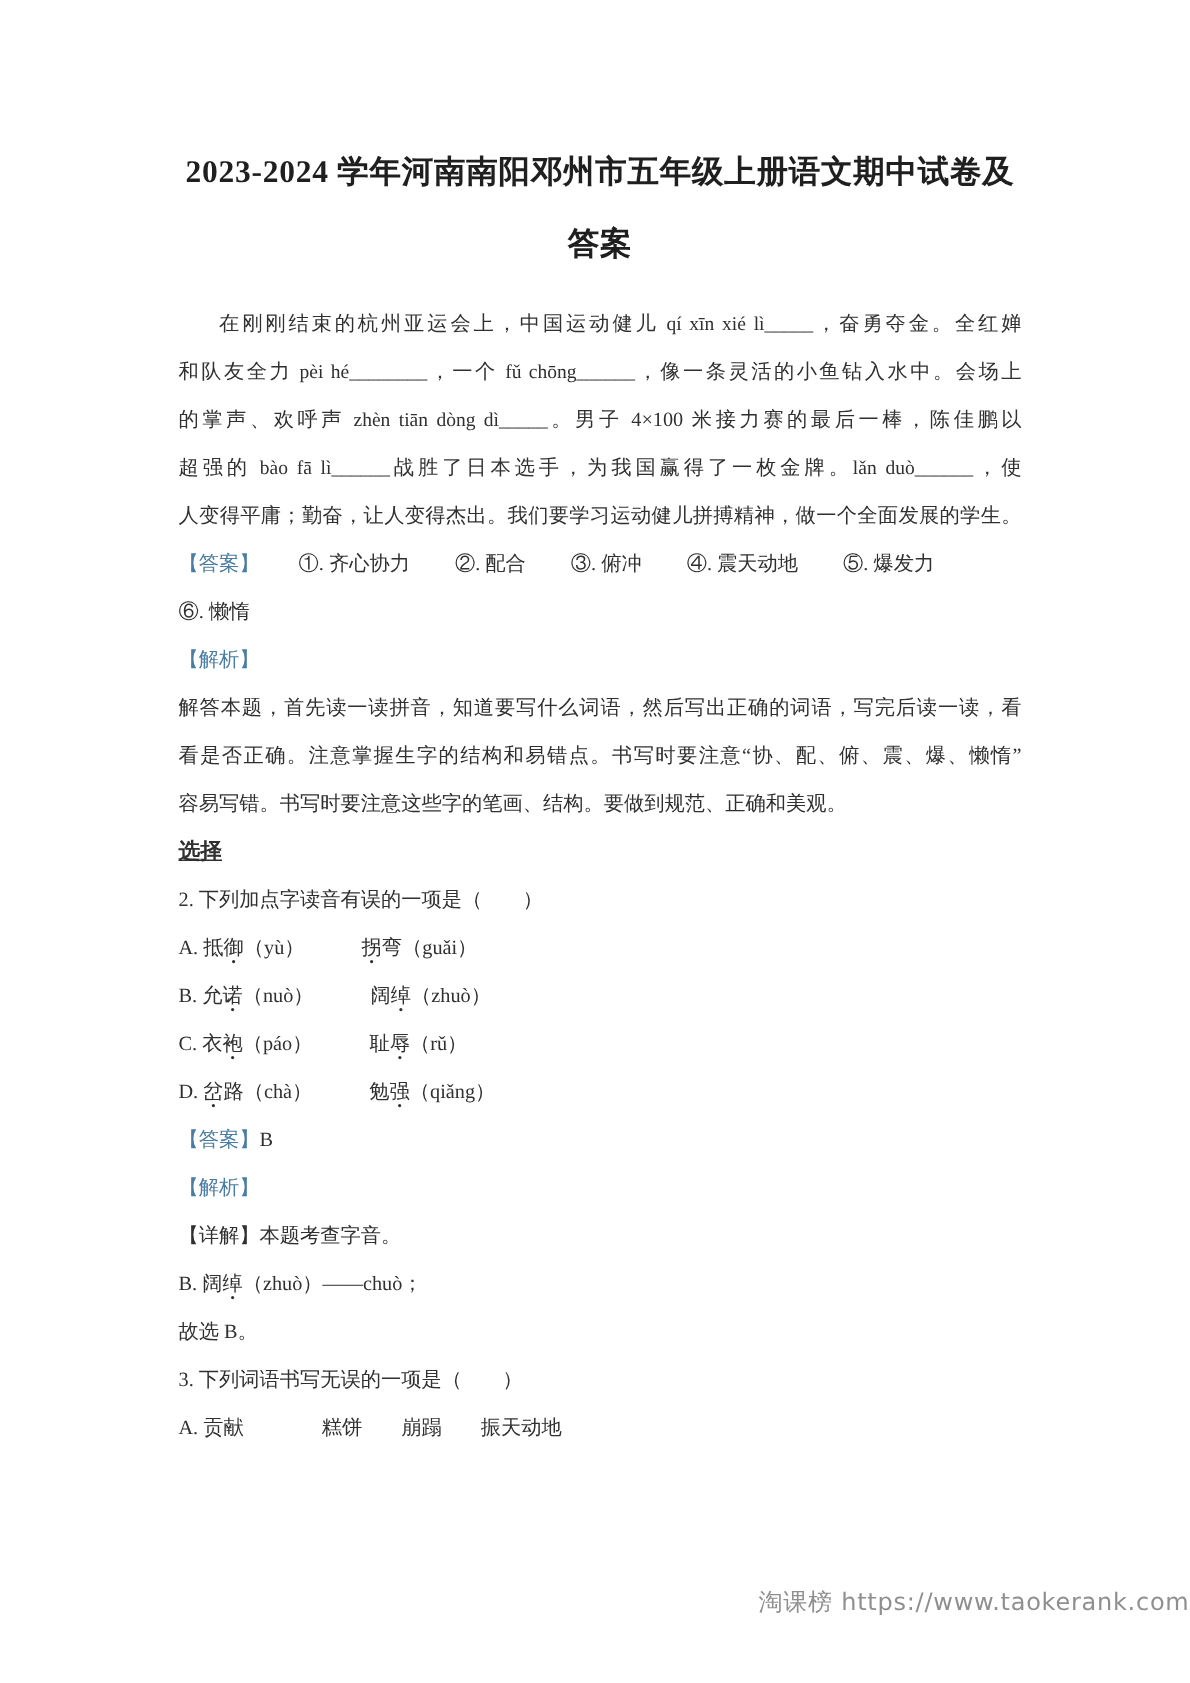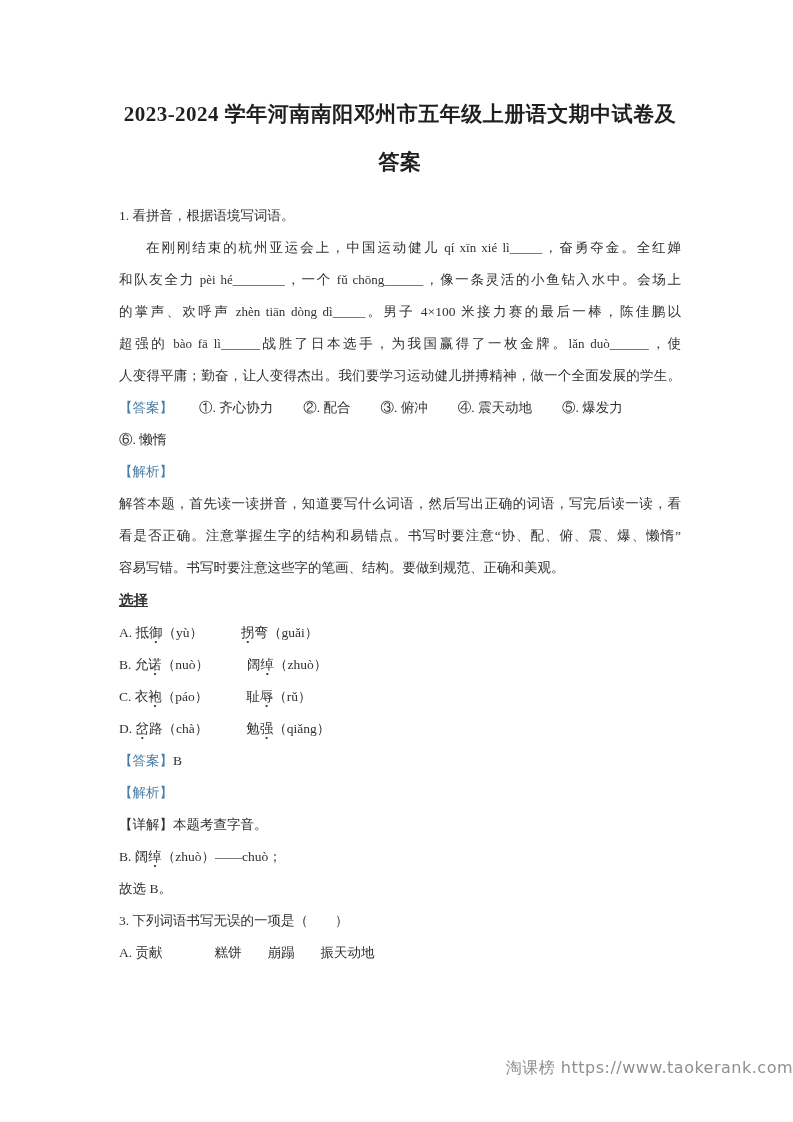--- a/index.html
+++ b/index.html
@@ -54,33 +54,33 @@
 </head>
 <body style="--label-blue: #4a7da3; --text-color: #303030; --footer-gray: #8f8f8f; --page-bg: #ffffff;">
 
 <div class="page">
   <div class="content">
     <div class="title">
       <div>2023-2024 学年河南南阳邓州市五年级上册语文期中试卷及</div>
       <div>答案</div>
     </div>
     <div id="doc-body">
-        <div class="line"><span>1. 看拼音，根据语境写词语。</span></div>
         <div class="line fill indent"><span>在刚刚结束的杭州亚运会上，中国运动健儿</span><span class="pinyin"> qí xīn xié lì</span><span class="blank">_____</span><span>，奋勇夺金。全红婵</span></div>
         <div class="line fill"><span>和队友全力</span><span class="pinyin"> pèi hé</span><span class="blank">________</span><span>，一个</span><span class="pinyin"> fǔ chōng</span><span class="blank">______</span><span>，像一条灵活的小鱼钻入水中。会场上</span></div>
         <div class="line fill"><span>的掌声、欢呼声</span><span class="pinyin"> zhèn tiān dòng dì</span><span class="blank">_____</span><span>。男子 4×100 米接力赛的最后一棒，陈佳鹏以</span></div>
         <div class="line fill"><span>超强的</span><span class="pinyin"> bào fā lì</span><span class="blank">______</span><span>战胜了日本选手，为我国赢得了一枚金牌。</span><span class="pinyin">lǎn duò</span><span class="blank">______</span><span>，使</span></div>
         <div class="line fill"><span>人变得平庸；勤奋，让人变得杰出。我们要学习运动健儿拼搏精神，做一个全面发展的学生。</span></div>
         <div class="line"><span class="label">【答案】</span><span class="gap" style="width: 26px;"></span><span>①. 齐心协力</span><span class="gap" style="width: 30px;"></span><span>②. 配合</span><span class="gap" style="width: 30px;"></span><span>③. 俯冲</span><span class="gap" style="width: 30px;"></span><span>④. 震天动地</span><span class="gap" style="width: 30px;"></span><span>⑤. 爆发力</span></div>
         <div class="line"><span>⑥. 懒惰</span></div>
         <div class="line"><span class="label">【解析】</span></div>
         <div class="line fill"><span>解答本题，首先读一读拼音，知道要写什么词语，然后写出正确的词语，写完后读一读，看</span></div>
         <div class="line fill"><span>看是否正确。注意掌握生字的结构和易错点。书写时要注意“协、配、俯、震、爆、懒惰”</span></div>
         <div class="line"><span>容易写错。书写时要注意这些字的笔画、结构。要做到规范、正确和美观。</span></div>
         <div class="line"><span class="bold">选择</span></div>
+        <div class="line"><span>2. 下列加点字读音有误的一项是（　　）</span></div>
         <div class="line"><span>A. 抵</span><span class="dot">御</span><span>（yù）</span><span class="gap" style="width: 38px;"></span><span class="dot">拐</span><span>弯（guǎi）</span></div>
         <div class="line"><span>B. 允</span><span class="dot">诺</span><span>（nuò）</span><span class="gap" style="width: 38px;"></span><span>阔</span><span class="dot">绰</span><span>（zhuò）</span></div>
         <div class="line"><span>C. 衣</span><span class="dot">袍</span><span>（páo）</span><span class="gap" style="width: 38px;"></span><span>耻</span><span class="dot">辱</span><span>（rǔ）</span></div>
         <div class="line"><span>D. </span><span class="dot">岔</span><span>路（chà）</span><span class="gap" style="width: 38px;"></span><span>勉</span><span class="dot">强</span><span>（qiǎng）</span></div>
         <div class="line"><span class="label">【答案】</span><span>B</span></div>
         <div class="line"><span class="label">【解析】</span></div>
         <div class="line"><span>【详解】本题考查字音。</span></div>
         <div class="line"><span>B. 阔</span><span class="dot">绰</span><span>（zhuò）——chuò；</span></div>
         <div class="line"><span>故选 B。</span></div>
         <div class="line"><span>3. 下列词语书写无误的一项是（　　）</span></div>

